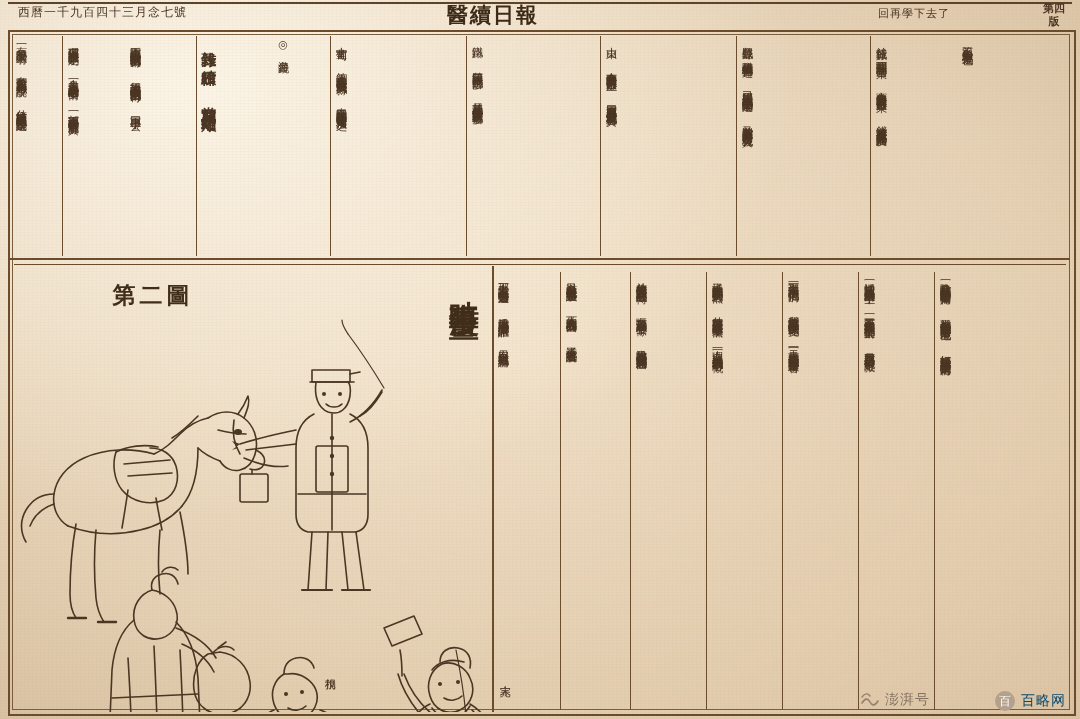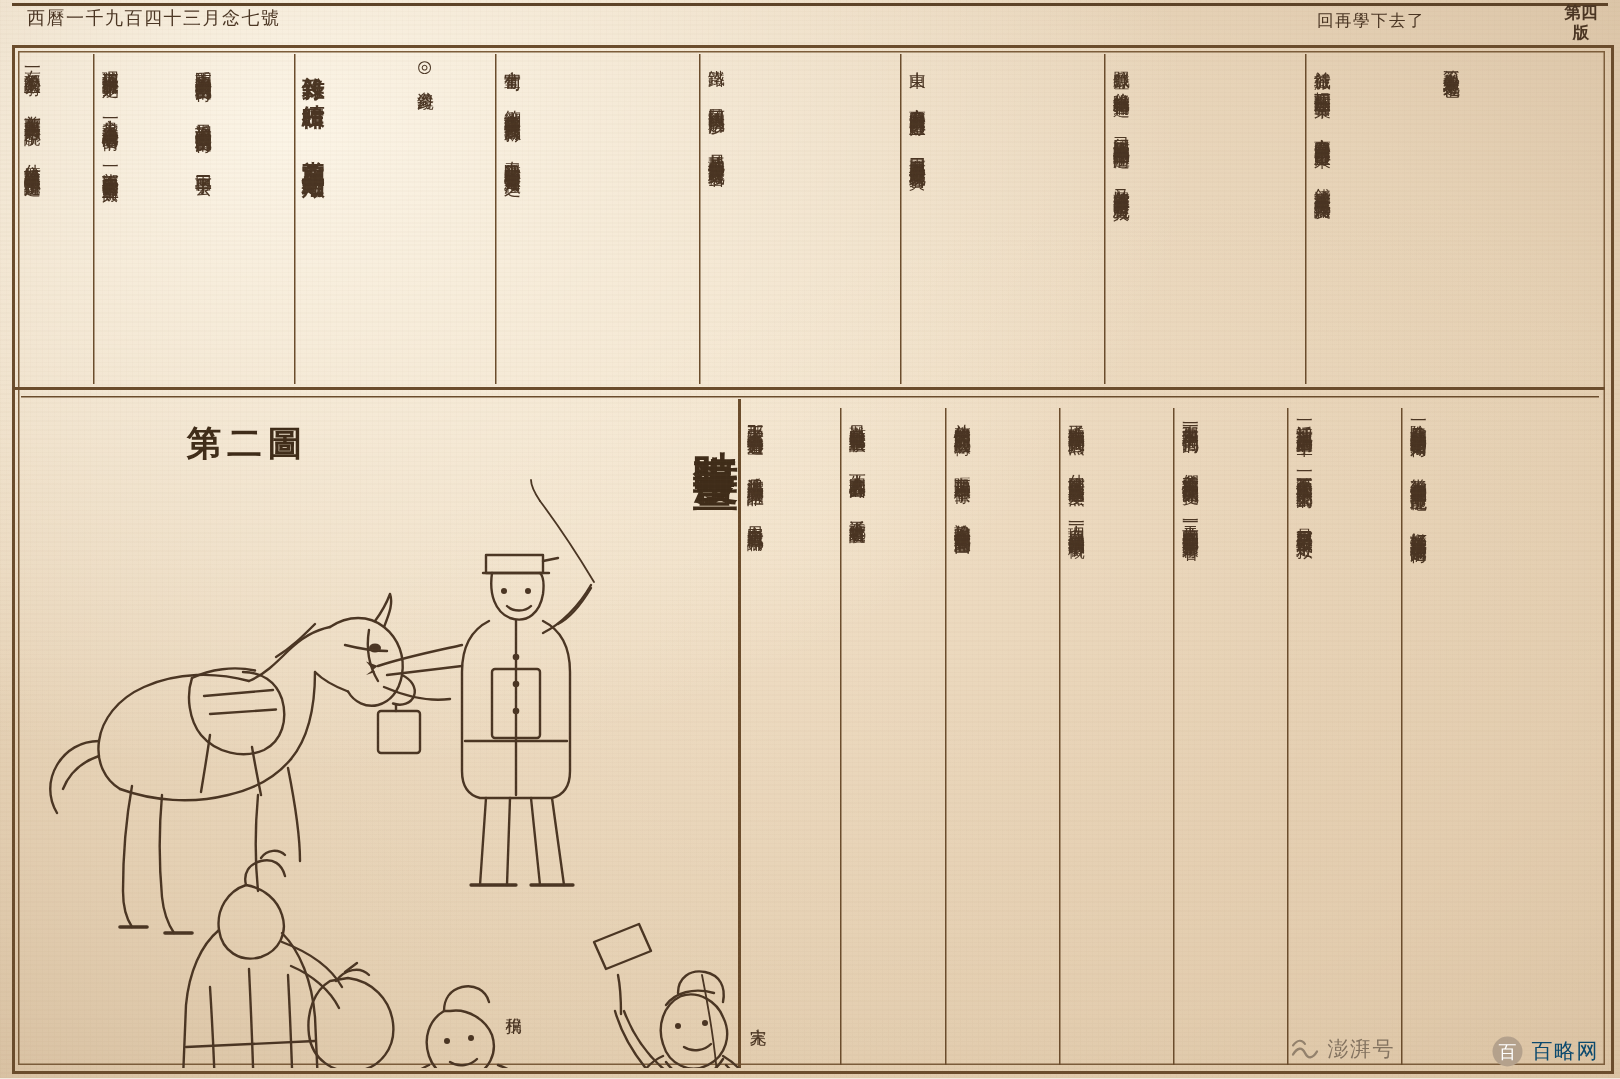--- a/index.html
+++ b/index.html
@@ -142,21 +142,21 @@
   }
   .col-title .vtext {
     font-size: 15px;
     font-weight: bold;
     letter-spacing: 0.1em;
   }
 
   
   #cartoon-panel {
     position: absolute;
-    left: 24px; top: 268px;
+    left: 12px; top: 268px;
     width: 476px;
     height: 444px;
     overflow: hidden;
   }
   #cartoon-title {
     position: absolute;
     right: 8px; top: 8px;
     height: 210px;
   }
   #cartoon-title .vtext {
@@ -227,20 +227,21 @@
 </style>
 </head>
 <body>
 
 <div id="page">
   <div id="paper-bg"></div>
 
   <div id="masthead">
     <div id="masthead-rule-top"></div>
     <div id="masthead-issue">西曆一千九百四十三月念七號</div>
+    <div id="masthead-title">醫續日報</div>
     <div id="masthead-date">回再學下去了</div>
     <div id="masthead-page">第四版</div>
   </div>
 
   <div id="frame-outer"></div>
   <div id="frame-inner"></div>
 
   <div class="hrule" style="left:10px; top:258px; width:1060px;"></div>
   <div class="hrule" style="left:14px; top:264px; width:1052px; height:1px;"></div>
 

